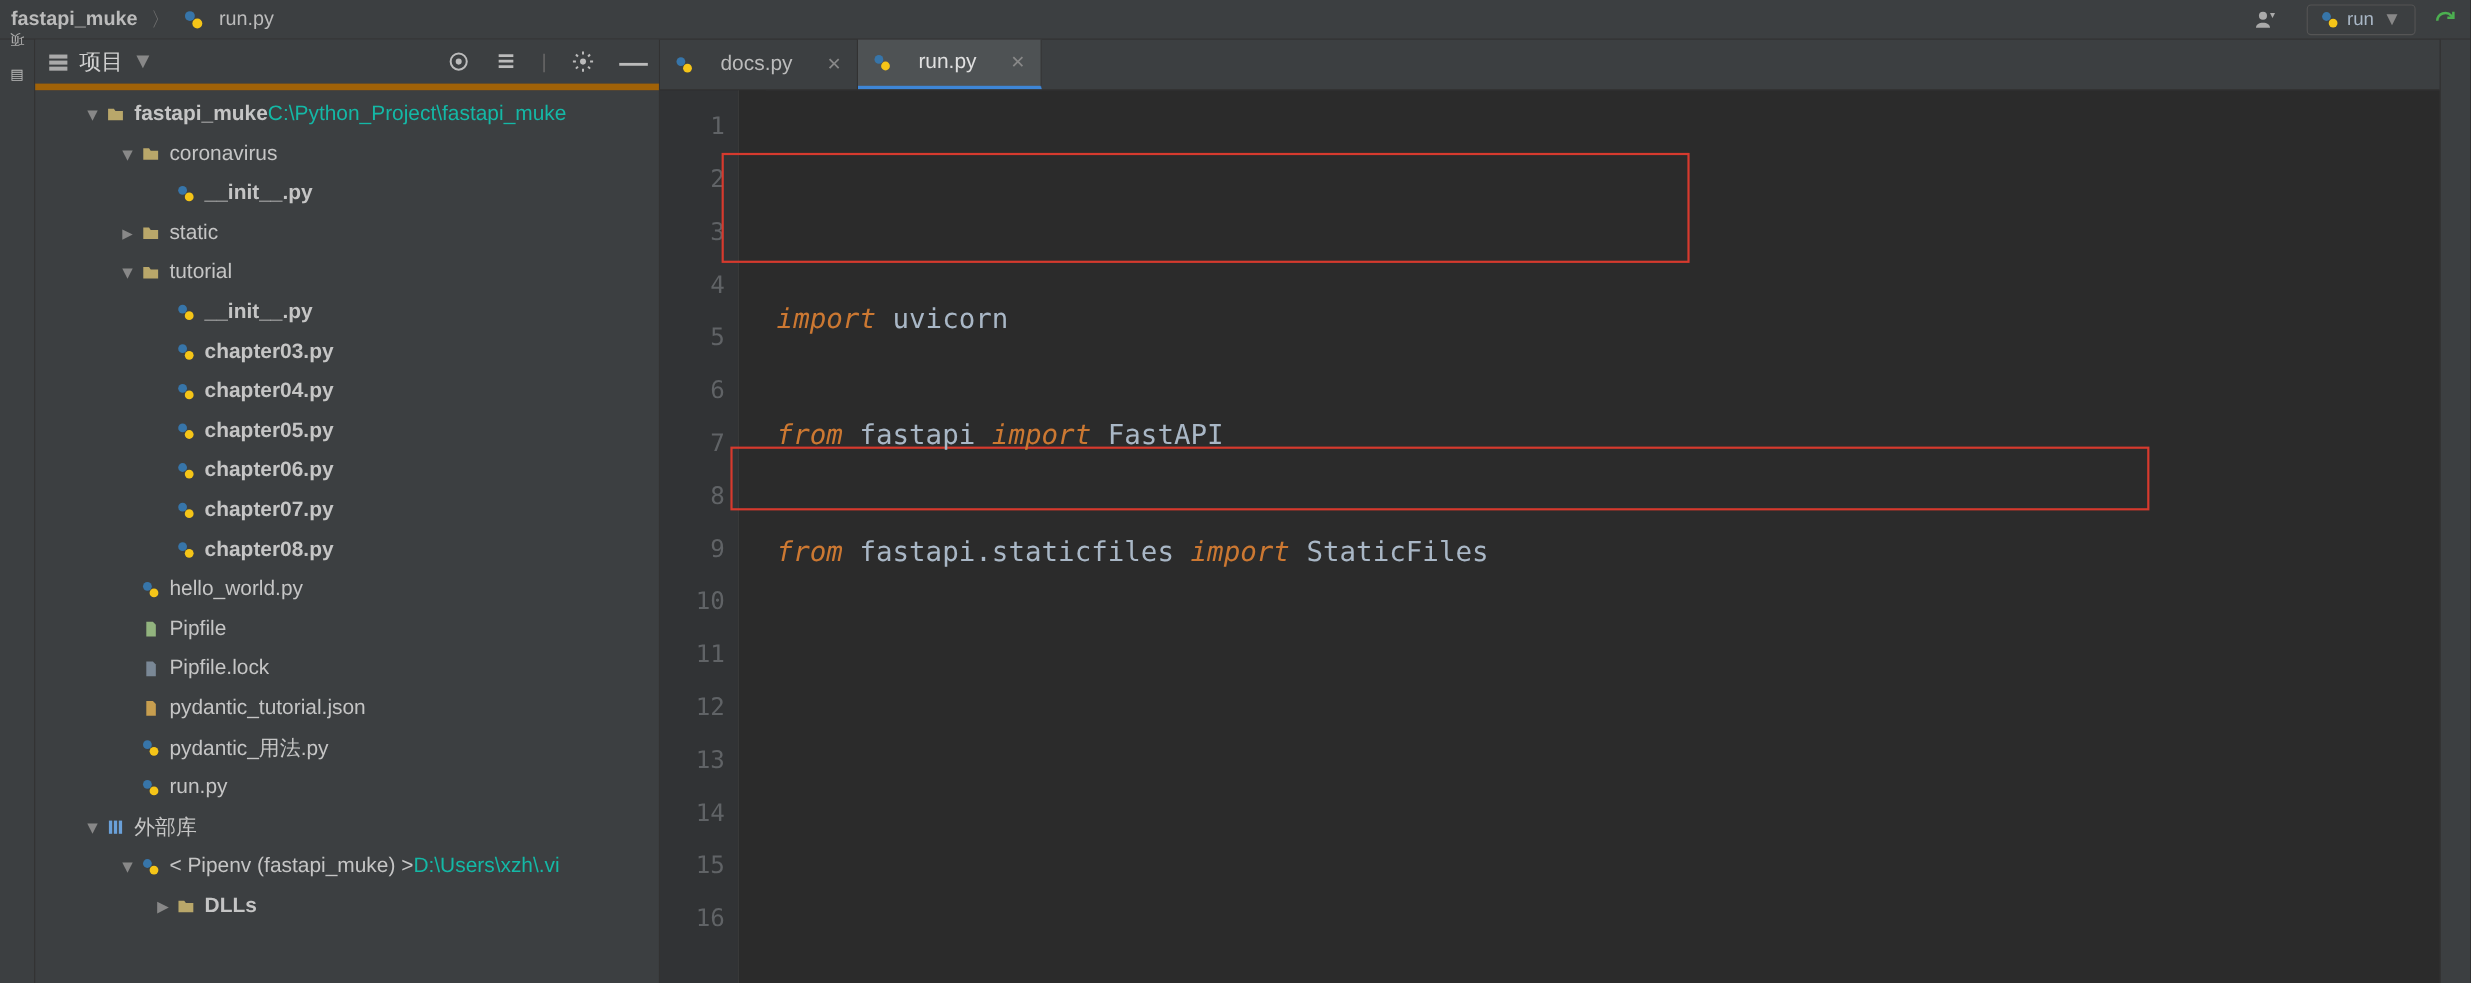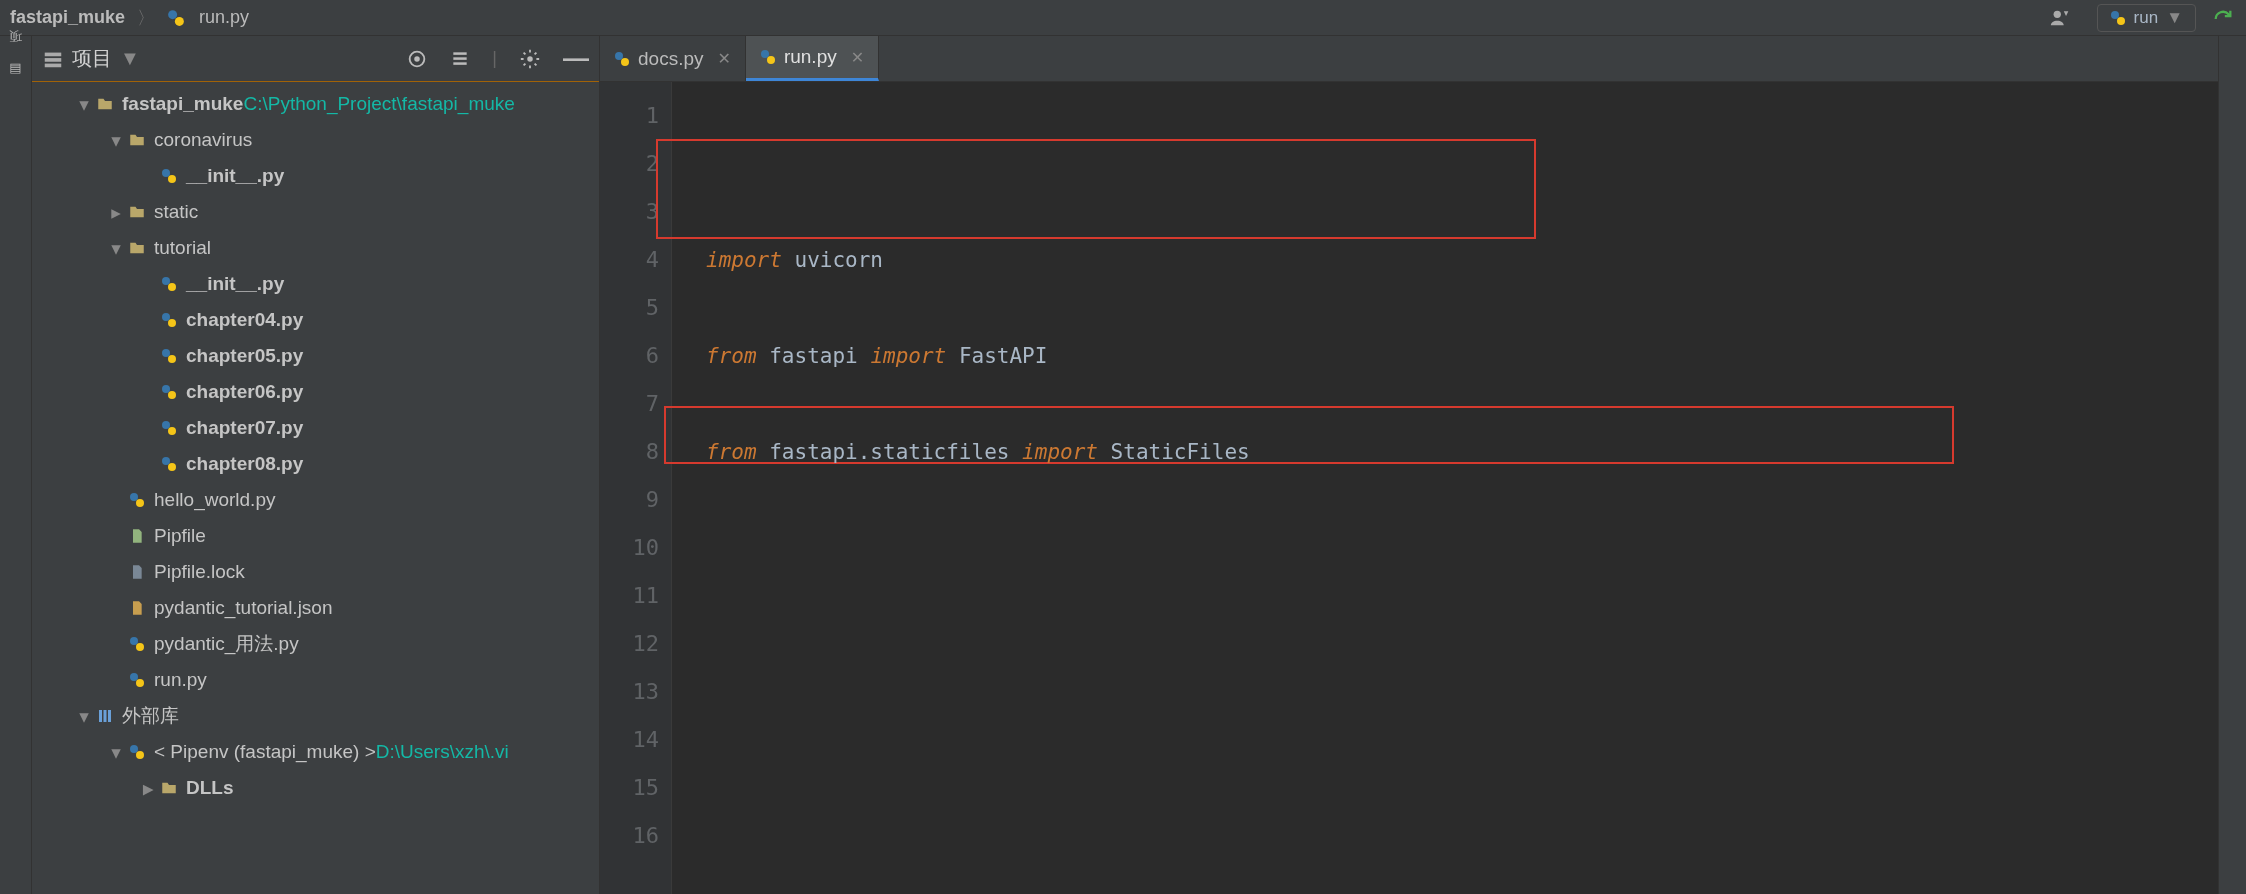--- a/index.html
+++ b/index.html
@@ -77,21 +77,21 @@
     width: 568px;
     background: #3c3f41;
     border-right: 1px solid #323232;
     display: flex;
     flex-direction: column;
     min-height: 0;
   }
   .project-toolbar {
     height: 46px;
     background: #3c3f41;
-    border-bottom: 1px solid #a16207;
+    border-bottom: 6px solid #a16207;
     display: flex;
     align-items: center;
     padding: 0 10px;
     gap: 12px;
   }
   .project-toolbar .title {
     display: flex; align-items: center; gap: 8px; font-size: 20px; color: #d0d0d0;
   }
   .project-toolbar .tools {
     margin-left: auto;
@@ -131,21 +131,21 @@
   .tabs {
     height: 46px;
     display: flex;
     align-items: stretch;
     background: #3c3f41;
     border-bottom: 1px solid #323232;
   }
   .tab {
     display: flex;
     align-items: center;
-    gap: 8px;
+    gap: 25px;
     padding: 0 14px;
     font-size: 19px;
     color: #bbbbbb;
     border-right: 1px solid #323232;
   }
   .tab.active {
     background: #4e5254;
     border-bottom: 3px solid #3e86d7;
     color: #e0e0e0;
   }
@@ -169,21 +169,21 @@
   }
   .gutter .ln { height: 48px; line-height: 48px; position: relative; }
   .fold-stripe {
     width: 24px;
     background: #2b2b2b;
     border-right: 1px solid #3a3a3a00;
   }
   .code {
     flex: 1;
     font-family: "Consolas", "Menlo", monospace;
-    font-size: 21px;
+    font-size: 25px;
     padding: 10px 0 0 10px;
     position: relative;
     white-space: pre;
   }
   .code .line { height: 48px; line-height: 48px; position: relative; }
 
   .kw { color: #cc7832; font-style: italic; }
   .id { color: #a9b7c6; }
   .cls { color: #a9b7c6; }
 
@@ -346,20 +346,30 @@
         <span>__init__.py</span>
       </div>
       <div class="tree-row ind2">
         <span class="chev"></span>
           <span class="icon">
             <svg width="16" height="16" viewBox="0 0 16 16">
               <circle cx="5" cy="5" r="4" fill="#3775a9"></circle>
               <circle cx="11" cy="11" r="4" fill="#f5c518"></circle>
             </svg>
           </span>
+        <span>chapter03.py</span>
+      </div>
+      <div class="tree-row ind2">
+        <span class="chev"></span>
+          <span class="icon">
+            <svg width="16" height="16" viewBox="0 0 16 16">
+              <circle cx="5" cy="5" r="4" fill="#3775a9"></circle>
+              <circle cx="11" cy="11" r="4" fill="#f5c518"></circle>
+            </svg>
+          </span>
         <span>chapter04.py</span>
       </div>
       <div class="tree-row ind2">
         <span class="chev"></span>
           <span class="icon">
             <svg width="16" height="16" viewBox="0 0 16 16">
               <circle cx="5" cy="5" r="4" fill="#3775a9"></circle>
               <circle cx="11" cy="11" r="4" fill="#f5c518"></circle>
             </svg>
           </span>

